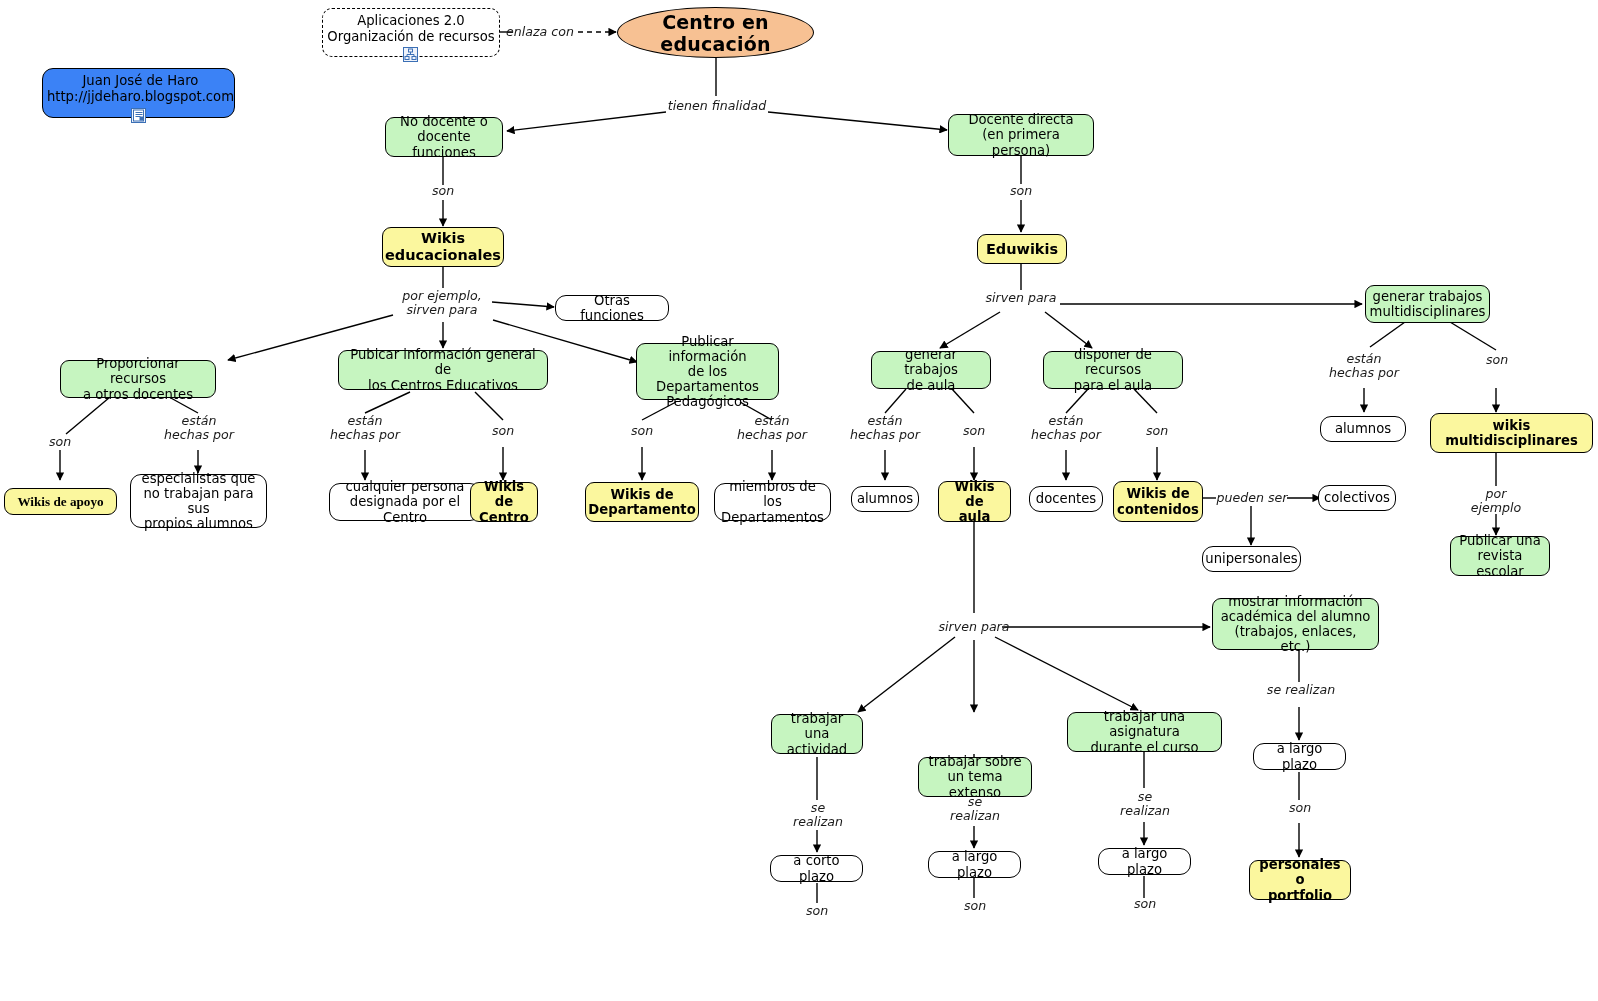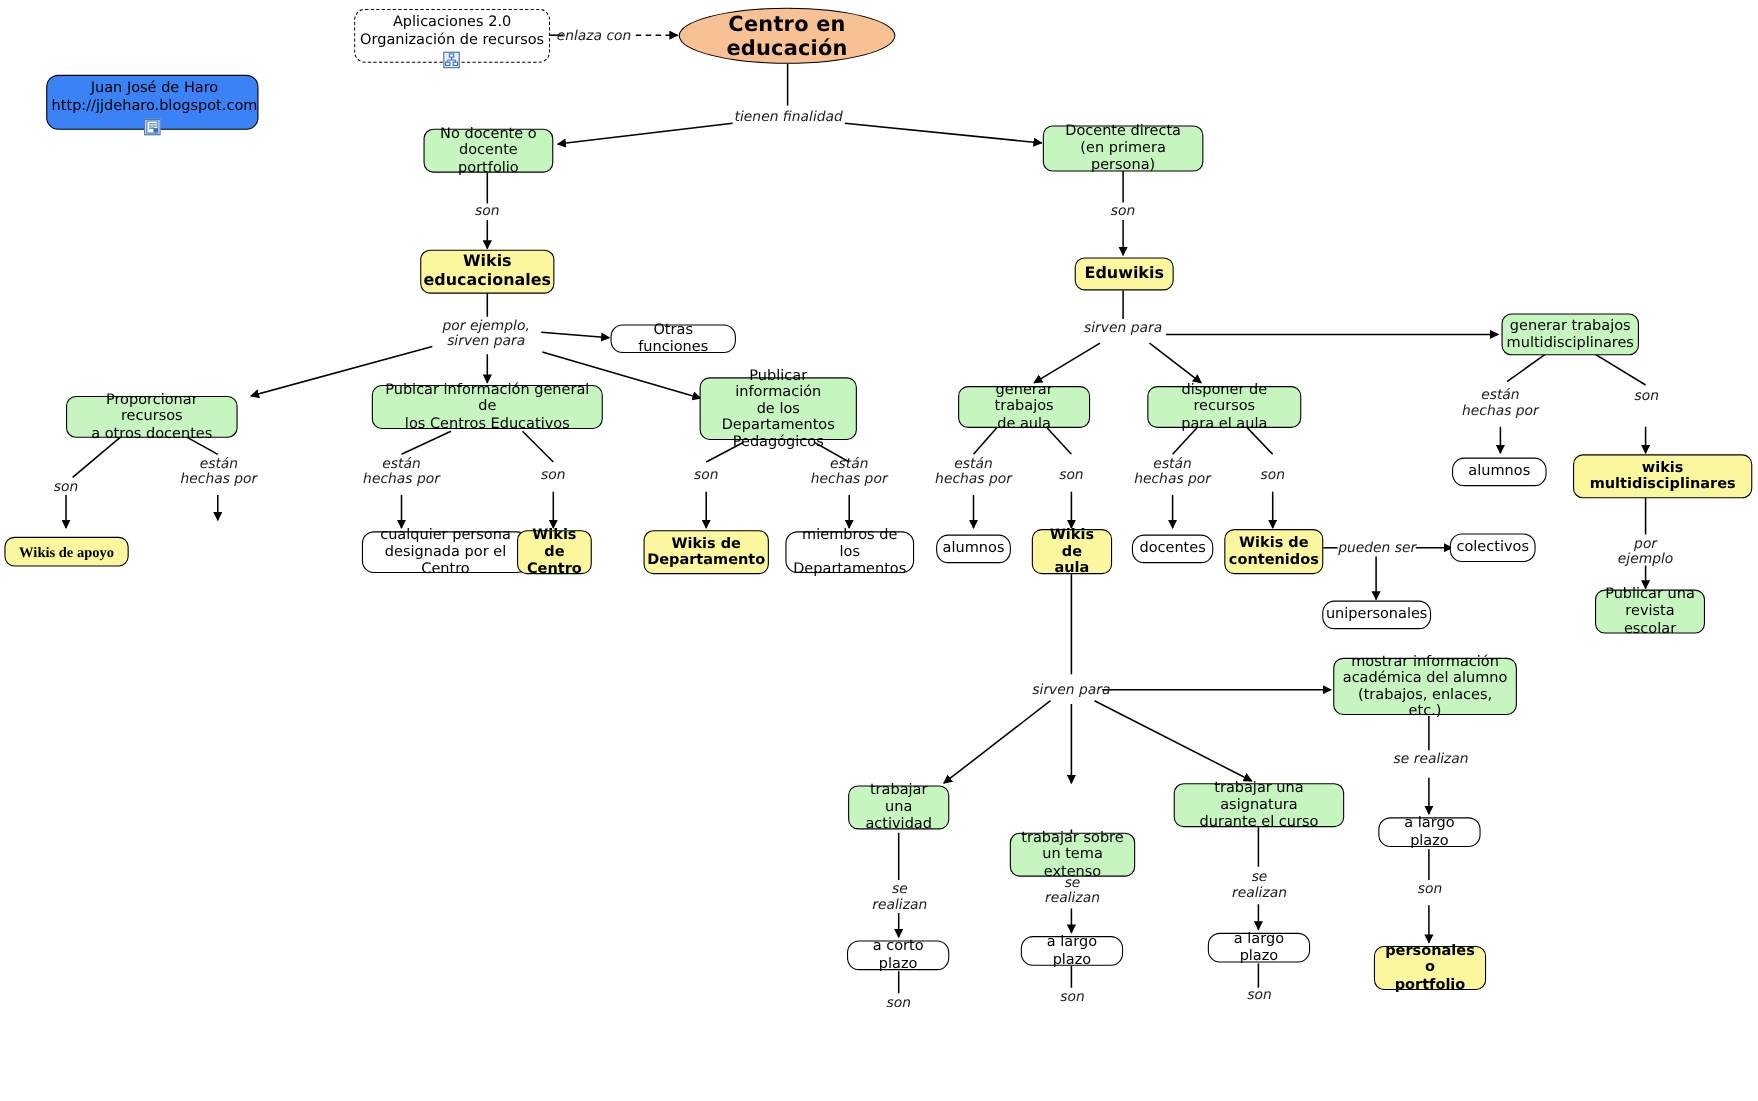--- a/index.html
+++ b/index.html
@@ -243,21 +243,21 @@
     <svg width="13" height="13" viewBox="0 0 13 13">
         <rect x="1.5" y="1" width="10" height="11" fill="#fff" stroke="#3b6fb5" stroke-width="1"></rect>
         <path d="M3.5 3.5h7M3.5 5.5h7M3.5 7.5h5" stroke="#3b6fb5" stroke-width="1"></path>
         <rect x="7.5" y="7.5" width="4" height="4" fill="#3b6fb5"></rect>
       </svg>
   </div>
 
   <div class="root" style="left:617px; top:7px; width:197px; height:51px;">Centro en educación</div>
 
   <div class="node green" style="left:385px; top:117px; width:118px; height:40px;">No docente o
-docente portfolio</div>
+docente funciones</div>
   <div class="node green" style="left:948px; top:114px; width:146px; height:42px;">Docente directa
 (en primera persona)</div>
 
   <div class="node yellow" style="left:382px; top:227px; width:122px; height:40px; font-size:14.5px;">Wikis
 educacionales</div>
   <div class="node yellow" style="left:977px; top:234px; width:90px; height:30px; font-size:14.5px;">Eduwikis</div>
 
   <div class="node plain" style="left:555px; top:295px; width:114px; height:26px;">Otras funciones</div>
   <div class="node green" style="left:60px; top:360px; width:156px; height:38px;">Proporcionar recursos
 a otros docentes</div>
@@ -268,20 +268,23 @@
 los Centros Educativos</div>
 
   <div class="node green" style="left:871px; top:351px; width:120px; height:38px;">generar trabajos
 de aula</div>
   <div class="node green" style="left:1043px; top:351px; width:140px; height:38px;">disponer de recursos
 para el aula</div>
   <div class="node green" style="left:1365px; top:285px; width:125px; height:38px;">generar trabajos
 multidisciplinares</div>
 
   <div class="node yellow" style="left:4px; top:488px; width:113px; height:27px;font-family:Liberation Serif, serif;">Wikis de apoyo</div>
+  <div class="node plain" style="left:130px; top:474px; width:137px; height:54px;">especialistas que
+no trabajan para sus
+propios alumnos</div>
   <div class="node plain" style="left:289px; top:483px; width:152px; height:38px;margin-left:40px;">cualquier persona
 designada por el Centro</div>
   <div class="node yellow" style="left:470px; top:482px; width:68px; height:40px;">Wikis de
 Centro</div>
   <div class="node yellow" style="left:585px; top:482px; width:114px; height:40px;">Wikis de
 Departamento</div>
   <div class="node plain" style="left:714px; top:483px; width:117px; height:38px;">miembros de los
 Departamentos</div>
 
   <div class="node plain" style="left:851px; top:486px; width:68px; height:26px;">alumnos</div>

